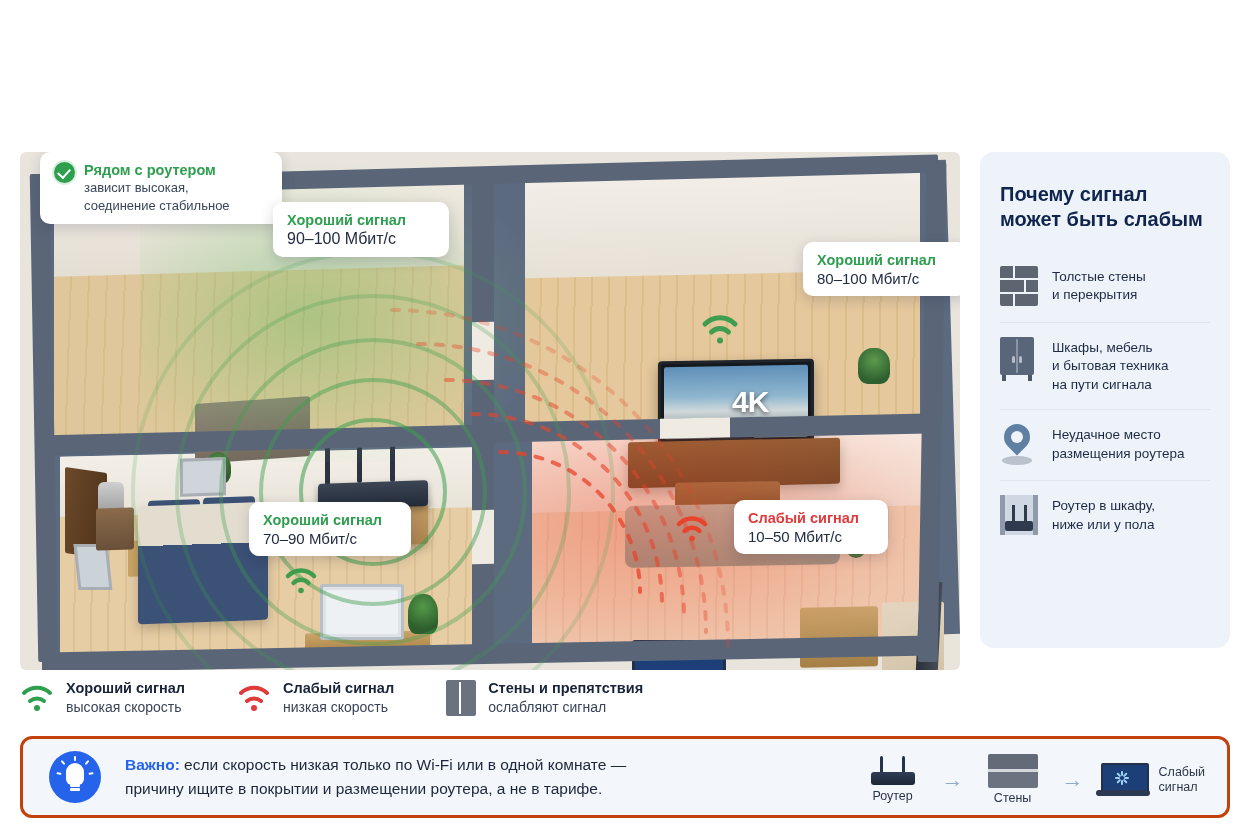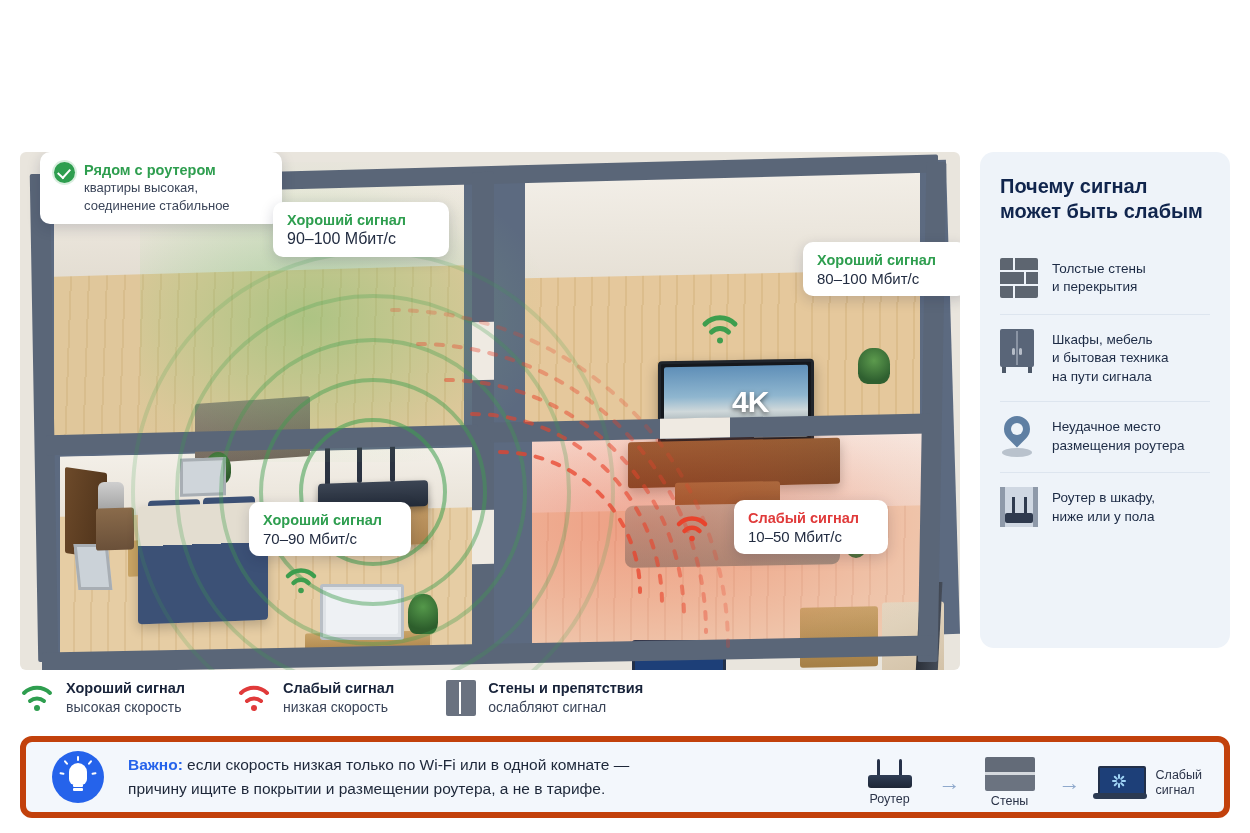--- a/index.html
+++ b/index.html
@@ -275,21 +275,21 @@
   .speed{font-size:15px;color:#222c41;font-weight:400;margin-top:1px;}
   .speed.big{font-size:16px;}
 
   
   .panel{
     position:absolute;left:960px;top:0;width:250px;height:496px;
     background:#eef3f9;border-radius:14px;padding:22px 20px;
     box-sizing:border-box;
   }
   .panel h2{
-    margin:0 0 20px;font-size:20px;line-height:1.24;font-weight:bold;color:#10254d;
+    margin:8px 0 20px;font-size:20px;line-height:1.24;font-weight:bold;color:#10254d;
   }
   .reason{
     display:flex;gap:14px;align-items:flex-start;
     padding:14px 0;border-bottom:1px solid #dde5ef;
   }
   .reason:last-child{border-bottom:none;}
   .reason .ricon{flex:0 0 auto;width:38px;height:42px;position:relative;}
   .reason .rtxt{font-size:13.5px;line-height:1.4;color:#1c2a44;padding-top:2px;}
 
   
@@ -344,21 +344,21 @@
   .leg .lt{font-size:14.5px;font-weight:bold;color:#18233a;line-height:1.3;}
   .leg .ls{font-size:14px;color:#3a4458;line-height:1.3;}
   .wall-sw{
     width:30px;height:36px;background:#6a7280;border-radius:2px;position:relative;
   }
   .wall-sw::after{content:"";position:absolute;left:13px;top:2px;width:2px;height:32px;background:#fff;}
 
   
   .footer{
     position:absolute;left:20px;top:736px;width:1210px;height:82px;
-    background:#f3f7fc;border:6px solid #c2410c;border-radius:12px;
+    background:#f3f7fc;border:3px solid #c2410c;border-radius:12px;
     box-sizing:border-box;display:flex;align-items:center;
   }
   .bulb{
     margin-left:26px;flex:0 0 auto;width:52px;height:52px;border-radius:50%;
     background:#2563eb;position:relative;
   }
   .bulb .glass{
     position:absolute;left:17px;top:12px;width:18px;height:22px;border-radius:9px 9px 6px 6px;
     background:#ffffff;
   }
@@ -498,21 +498,21 @@
           <path d="M -13 0 A 18 18 0 0 1 13 0"></path>
           <path d="M -7.5 7 A 10.5 10.5 0 0 1 7.5 7"></path>
           <circle cx="0" cy="14.5" r="2.8" fill="#e8432c" stroke="none"></circle>
         </g>
       </svg>
 
       <div class="callout c-near">
         <div class="check"></div>
         <div>
           <div class="ttl green">Рядом с роутером</div>
-          <div class="sub">квартиры высокая,</div>
+          <div class="sub">зависит высокая,</div>
           <div class="sub">соединение стабильное</div>
         </div>
       </div>
 
       <div class="callout c-good1">
         <div class="ttl green">Хороший сигнал</div>
         <div class="speed big">90–100 Мбит/с</div>
       </div>
 
       <div class="callout c-good2">

